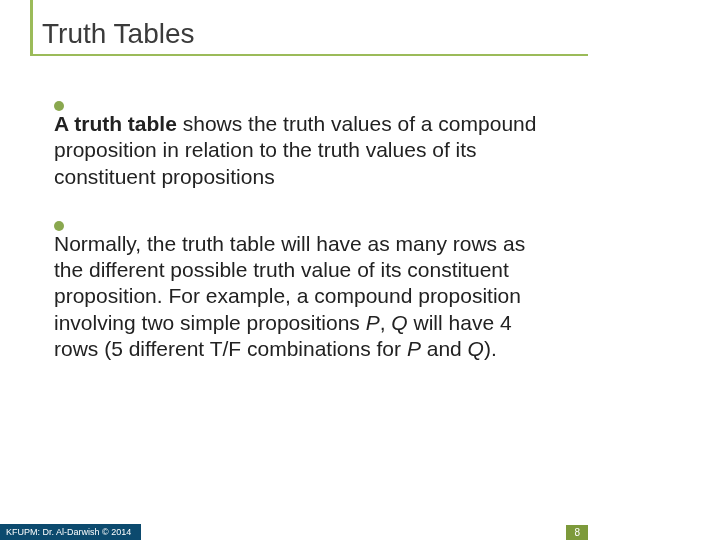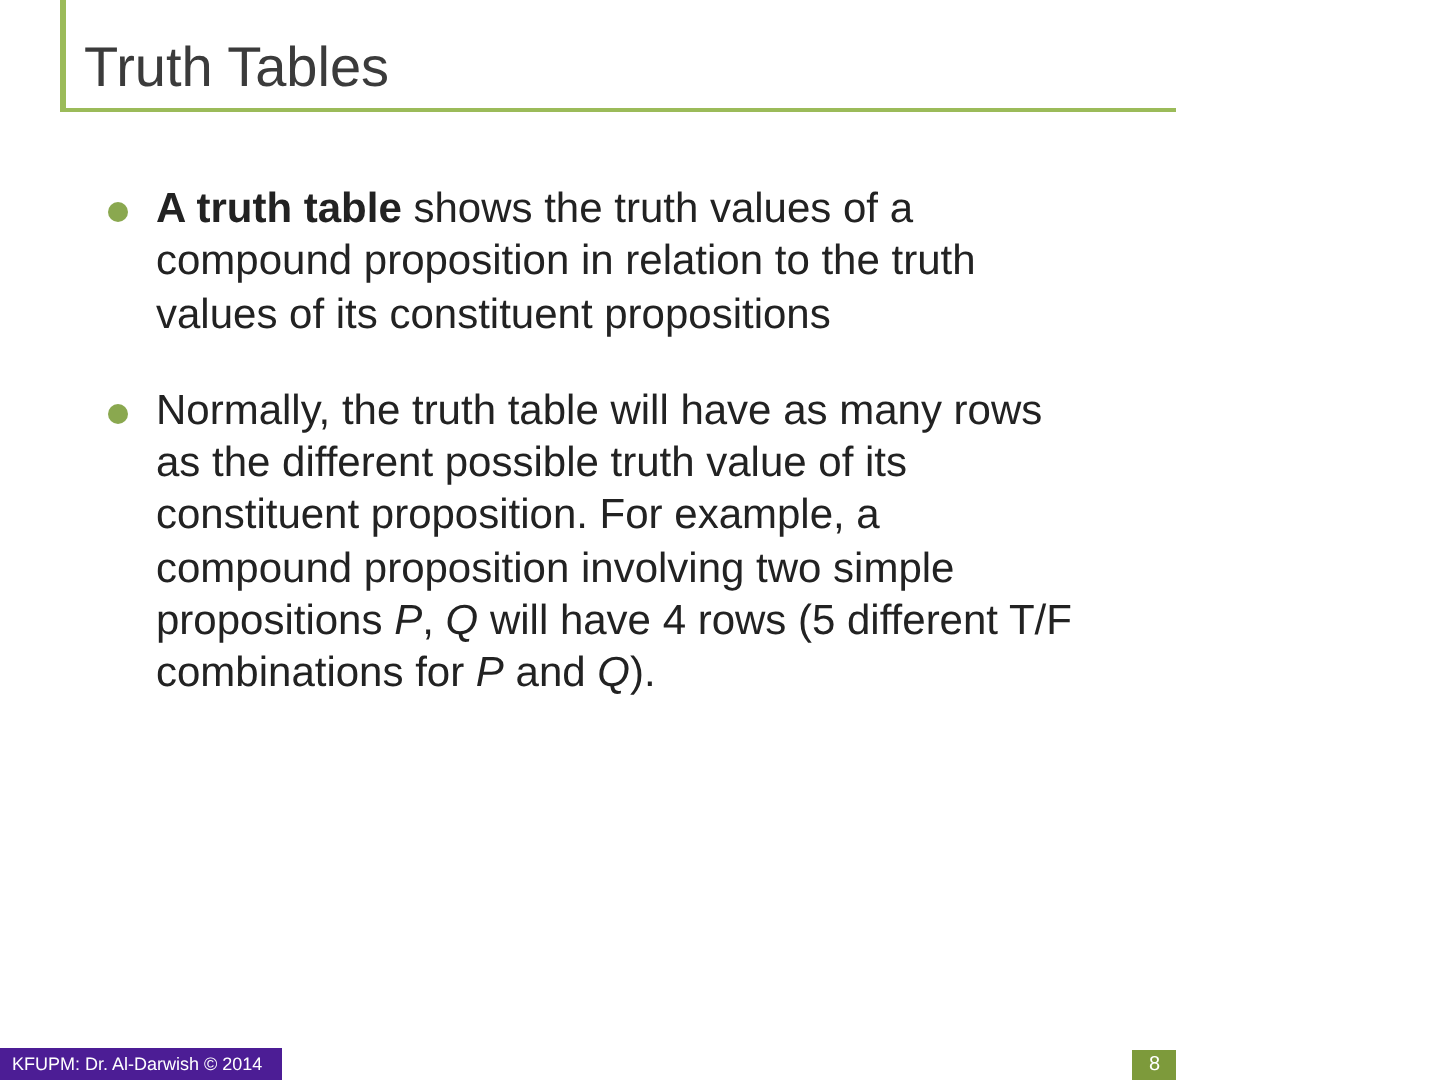--- a/index.html
+++ b/index.html
@@ -41,20 +41,21 @@
     margin-right: -30px;
     width: calc(100% + 36px);
   }
   .content {
     padding: 8px 16px 0 24px;
   }
   .bullet-item {
     display: flex;
     align-items: flex-start;
     margin-bottom: 22px;
+    flex-direction: column;
   }
   .bullet {
     flex: 0 0 auto;
     width: 10px;
     height: 10px;
     border-radius: 50%;
     background: #8aa84f;
     margin-top: 9px;
     margin-right: 14px;
   }
@@ -70,21 +71,21 @@
     position: absolute;
     left: 0;
     bottom: 0;
     width: 100%;
     height: 18px;
   }
   .footer-left {
     position: absolute;
     left: 0;
     bottom: 0;
-    background: #4c1d95;
+    background: #0c4a6e;
     color: #ffffff;
     font-size: 9px;
     padding: 3px 10px 3px 6px;
     font-family: Arial, sans-serif;
   }
   .footer-right {
     position: absolute;
     right: 0;
     bottom: 0;
     background: #7d9a3b;

